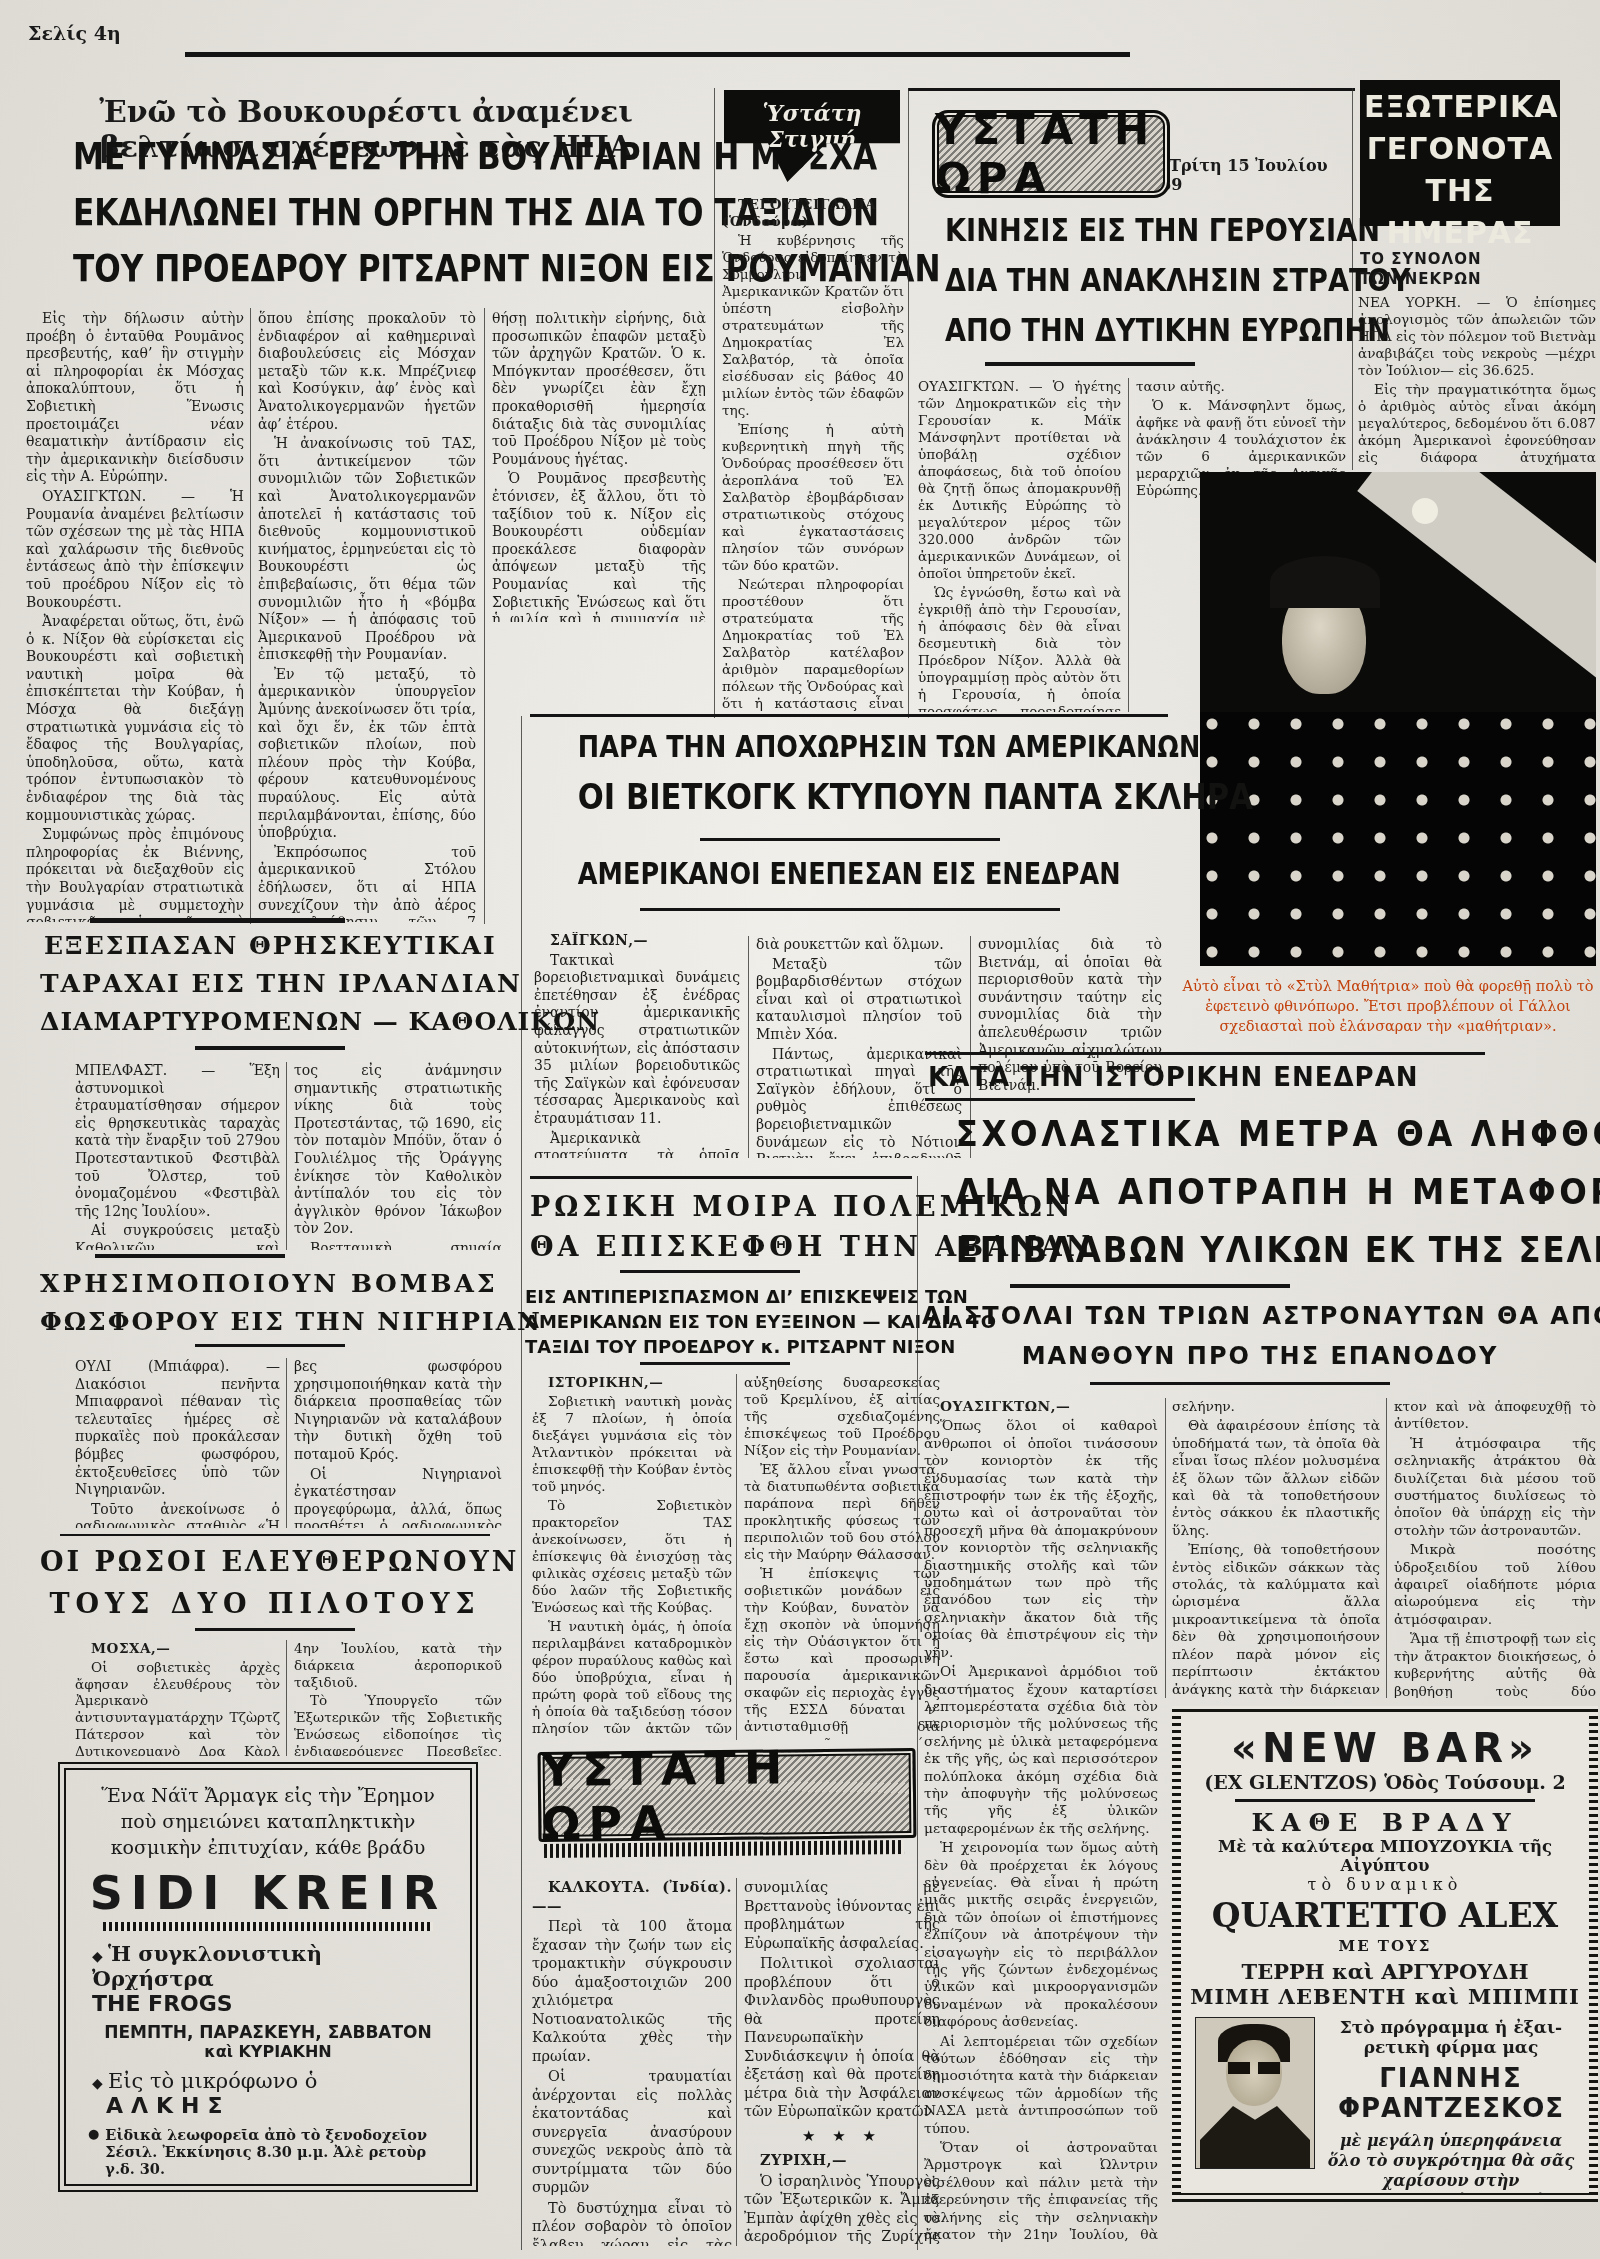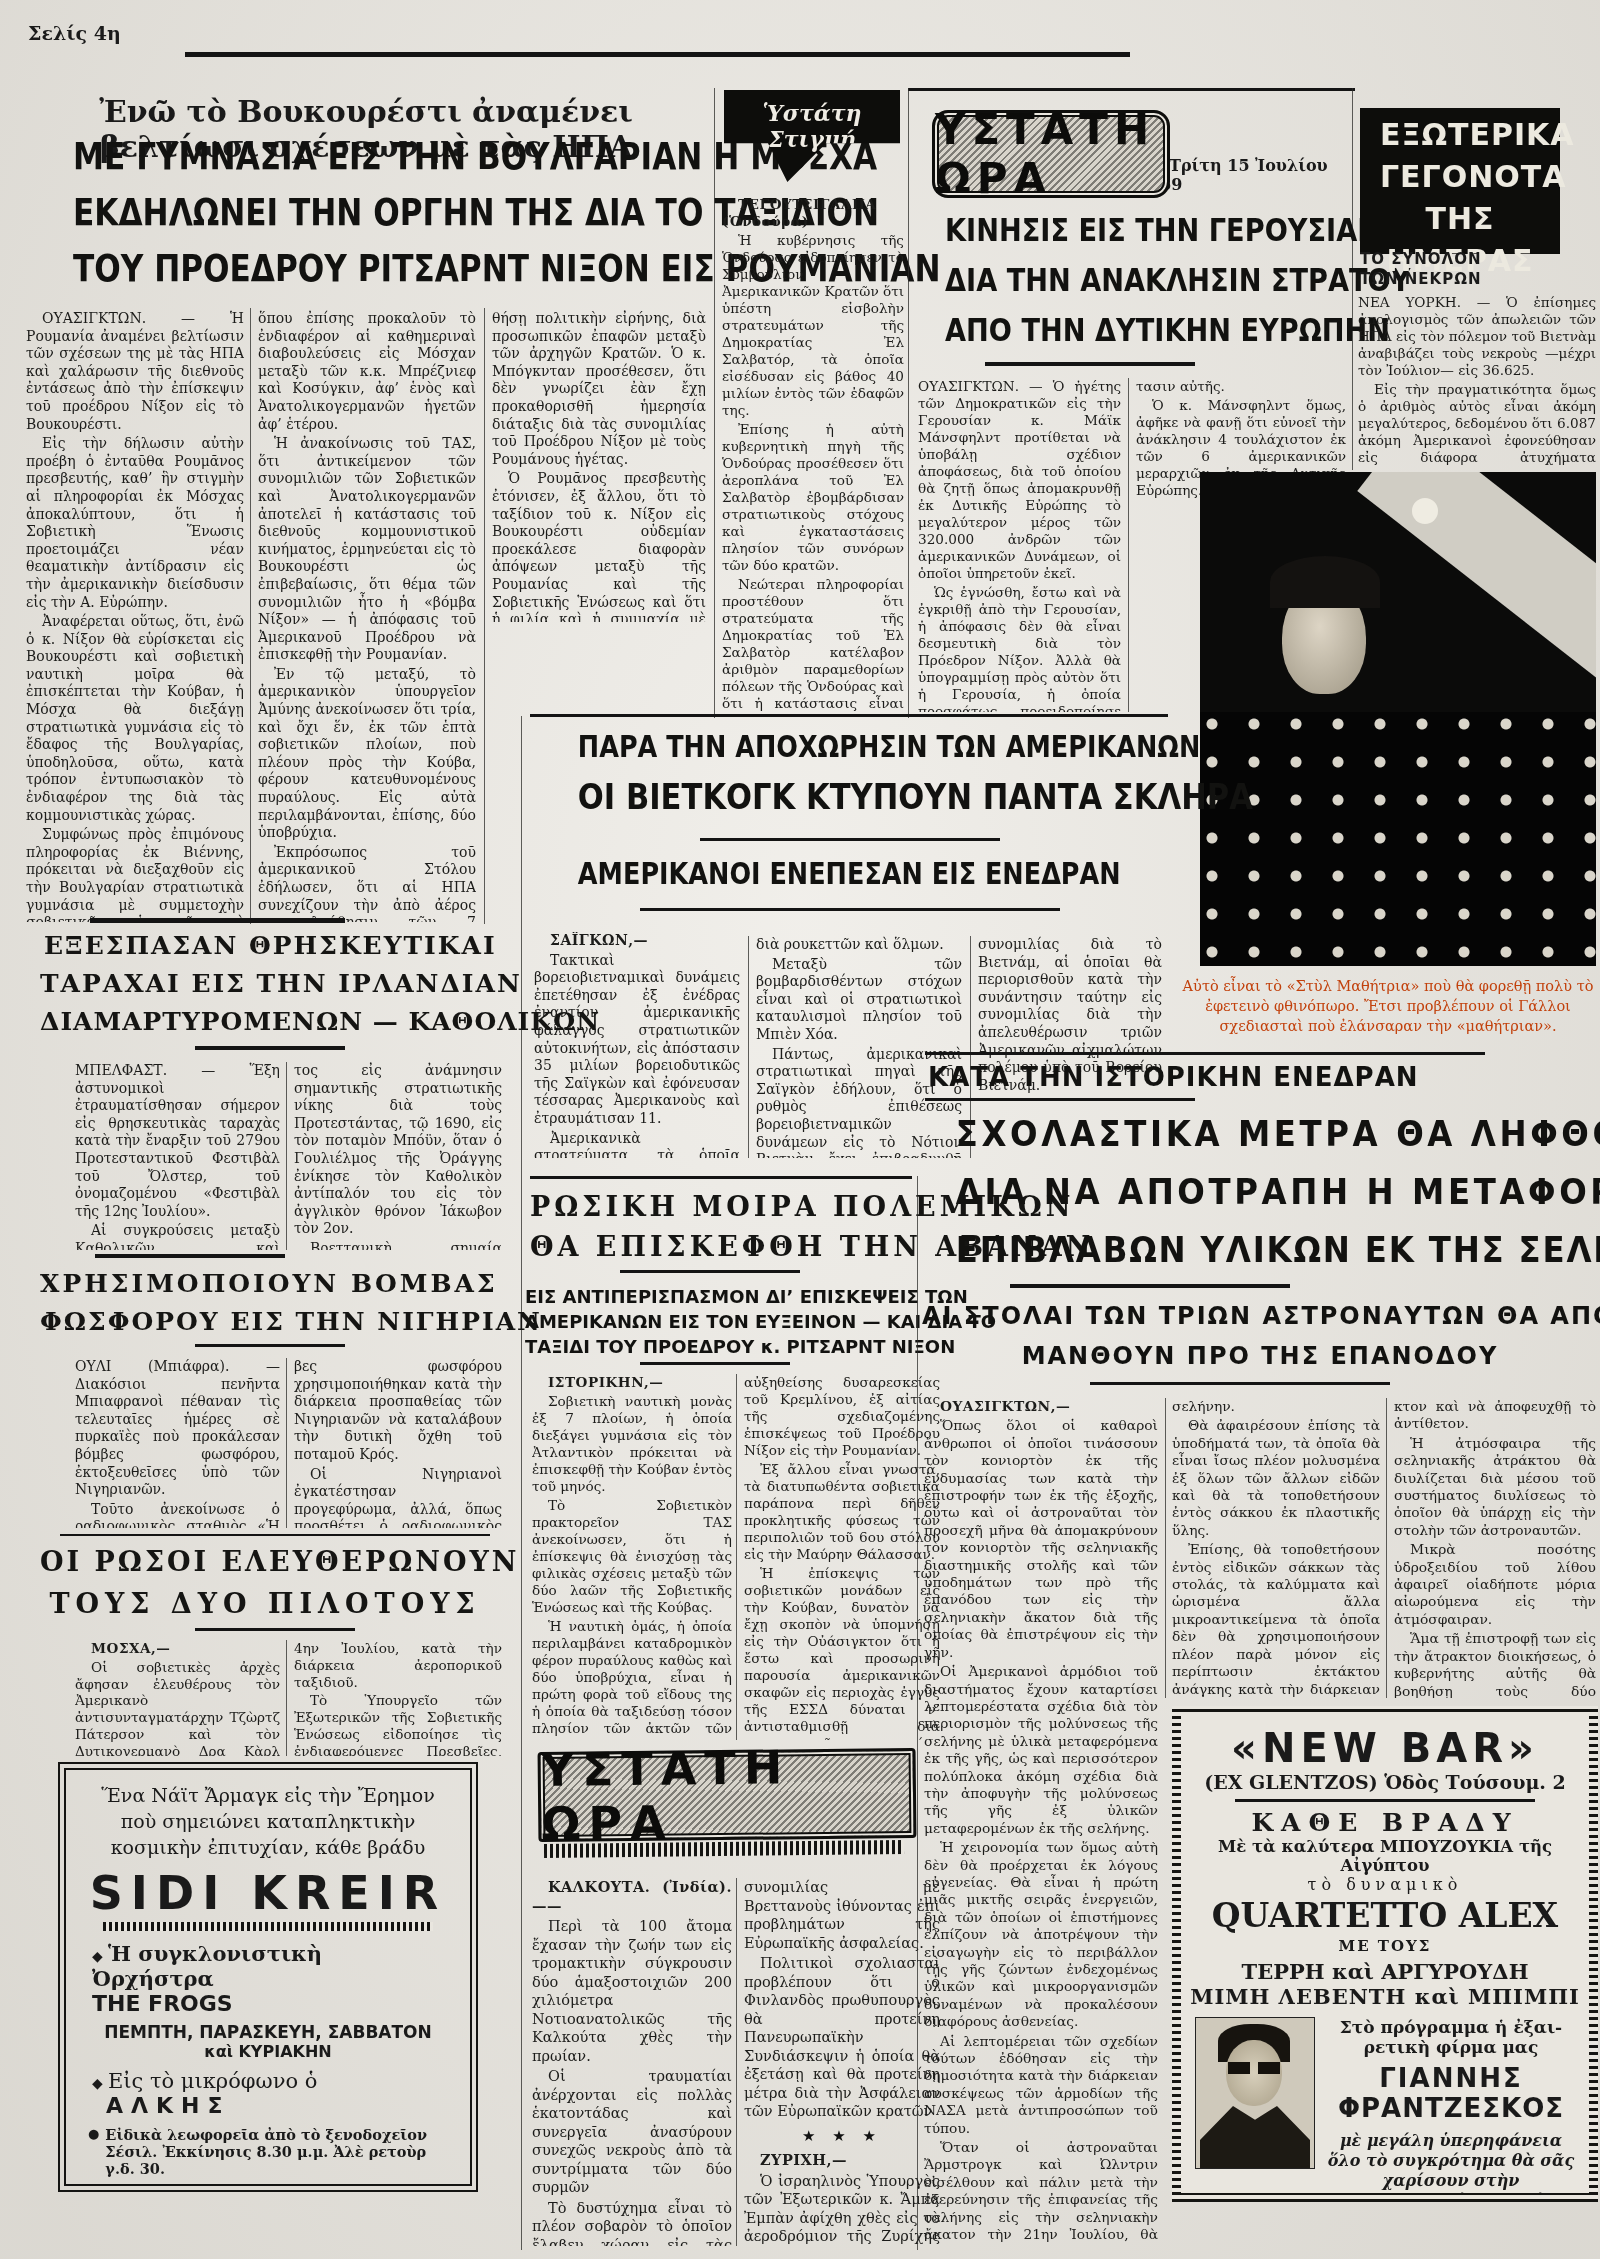--- a/index.html
+++ b/index.html
@@ -56,22 +56,22 @@
 <div class="abs" style="left:28px;top:22px;font-size:19px;font-weight:bold;">Σελίς 4η</div>
 <div class="rule" style="left:185px;top:52px;width:945px;height:5px;"></div>
 <div class="abs" style="left:975px;top:156px;width:370px;font-size:16px;font-weight:bold;text-align:center;">«ΤΑΧΥΔΡΟΜΟΣ» — Τρίτη 15 Ἰουλίου 1969</div>
 
 <div class="abs" style="left:25px;top:94px;width:682px;text-align:center;font-size:30px;font-weight:bold;">Ἐνῶ τὸ Βουκουρέστι ἀναμένει βελτίωσι σχέσεων μὲ τὰς ΗΠΑ</div>
 <div class="hl-sans cond82" style="left:10px;top:130px;width:700px;font-size:38px;line-height:52px;">ΜΕ ΓΥΜΝΑΣΙΑ ΕΙΣ ΤΗΝ ΒΟΥΛΓΑΡΙΑΝ Η ΜΟΣΧΑ</div>
 <div class="hl-sans cond82" style="left:10px;top:186px;width:700px;font-size:38px;line-height:52px;">ΕΚΔΗΛΩΝΕΙ ΤΗΝ ΟΡΓΗΝ ΤΗΣ ΔΙΑ ΤΟ ΤΑΞΙΔΙΟΝ</div>
 <div class="hl-sans cond82" style="left:10px;top:242px;width:700px;font-size:38px;line-height:52px;">ΤΟΥ ΠΡΟΕΔΡΟΥ ΡΙΤΣΑΡΝΤ ΝΙΞΟΝ ΕΙΣ ΡΟΥΜΑΝΙΑΝ</div>
 
 <div class="col" style="left:26px;top:310px;width:218px;height:612px;">
+  <p>Εἰς τὴν δήλωσιν αὐτὴν προέβη ὁ ἐνταῦθα Ρουμᾶνος πρεσβευτής, καθ’ ἣν στιγμὴν αἱ πληροφορίαι ἐκ Μόσχας ἀποκαλύπτουν, ὅτι ἡ Σοβιετικὴ Ἕνωσις προετοιμάζει νέαν θεαματικὴν ἀντίδρασιν εἰς τὴν ἀμερικανικὴν διείσδυσιν εἰς τὴν Α. Εὐρώπην.</p>
   <p>ΟΥΑΣΙΓΚΤΩΝ. — Ἡ Ρουμανία ἀναμένει βελτίωσιν τῶν σχέσεων της μὲ τὰς ΗΠΑ καὶ χαλάρωσιν τῆς διεθνοῦς ἐντάσεως ἀπὸ τὴν ἐπίσκεψιν τοῦ προέδρου Νίξον εἰς τὸ Βουκουρέστι.</p>
-  <p>Εἰς τὴν δήλωσιν αὐτὴν προέβη ὁ ἐνταῦθα Ρουμᾶνος πρεσβευτής, καθ’ ἣν στιγμὴν αἱ πληροφορίαι ἐκ Μόσχας ἀποκαλύπτουν, ὅτι ἡ Σοβιετικὴ Ἕνωσις προετοιμάζει νέαν θεαματικὴν ἀντίδρασιν εἰς τὴν ἀμερικανικὴν διείσδυσιν εἰς τὴν Α. Εὐρώπην.</p>
   <p>Ἀναφέρεται οὕτως, ὅτι, ἐνῶ ὁ κ. Νίξον θὰ εὑρίσκεται εἰς Βουκουρέστι καὶ σοβιετικὴ ναυτικὴ μοῖρα θὰ ἐπισκέπτεται τὴν Κούβαν, ἡ Μόσχα θὰ διεξάγῃ στρατιωτικὰ γυμνάσια εἰς τὸ ἔδαφος τῆς Βουλγαρίας, ὑποδηλοῦσα, οὕτω, κατὰ τρόπον ἐντυπωσιακὸν τὸ ἐνδιαφέρον της διὰ τὰς κομμουνιστικὰς χώρας.</p>
   <p>Συμφώνως πρὸς ἐπιμόνους πληροφορίας ἐκ Βιέννης, πρόκειται νὰ διεξαχθοῦν εἰς τὴν Βουλγαρίαν στρατιωτικὰ γυμνάσια μὲ συμμετοχὴν σοβιετικῶν, οὑγγρικῶν καὶ βουλγαρικῶν μονάδων.</p>
 
 </div>
 <div class="col" style="left:258px;top:310px;width:218px;height:612px;">
   <p class="noind">ὅπου ἐπίσης προκαλοῦν τὸ ἐνδιαφέρον αἱ καθημεριναὶ διαβουλεύσεις εἰς Μόσχαν μεταξὺ τῶν κ.κ. Μπρέζνιεφ καὶ Κοσύγκιν, ἀφ’ ἑνὸς καὶ Ἀνατολικογερμανῶν ἡγετῶν ἀφ’ ἑτέρου.</p>
   <p>Ἡ ἀνακοίνωσις τοῦ ΤΑΣ, ὅτι ἀντικείμενον τῶν συνομιλιῶν τῶν Σοβιετικῶν καὶ Ἀνατολικογερμανῶν ἀποτελεῖ ἡ κατάστασις τοῦ διεθνοῦς κομμουνιστικοῦ κινήματος, ἑρμηνεύεται εἰς τὸ Βουκουρέστι ὡς ἐπιβεβαίωσις, ὅτι θέμα τῶν συνομιλιῶν ἦτο ἡ «βόμβα Νίξον» — ἡ ἀπόφασις τοῦ Ἀμερικανοῦ Προέδρου νὰ ἐπισκεφθῇ τὴν Ρουμανίαν.</p>
   <p>Ἐν τῷ μεταξύ, τὸ ἀμερικανικὸν ὑπουργεῖον Ἀμύνης ἀνεκοίνωσεν ὅτι τρία, καὶ ὄχι ἕν, ἐκ τῶν ἑπτὰ σοβιετικῶν πλοίων, ποὺ πλέουν πρὸς τὴν Κούβα, φέρουν κατευθυνομένους πυραύλους. Εἰς αὐτὰ περιλαμβάνονται, ἐπίσης, δύο ὑποβρύχια.</p>
   <p>Ἐκπρόσωπος τοῦ ἀμερικανικοῦ Στόλου ἐδήλωσεν, ὅτι αἱ ΗΠΑ συνεχίζουν τὴν ἀπὸ ἀέρος παρακολούθησιν τῶν 7 σοβιετικῶν σκαφῶν.</p>
 
@@ -111,21 +111,21 @@
   <p class="noind">ΟΥΑΣΙΓΚΤΩΝ. — Ὁ ἡγέτης τῶν Δημοκρατικῶν εἰς τὴν Γερουσίαν κ. Μάϊκ Μάνσφηλντ προτίθεται νὰ ὑποβάλῃ σχέδιον ἀποφάσεως, διὰ τοῦ ὁποίου θὰ ζητῇ ὅπως ἀπομακρυνθῇ ἐκ Δυτικῆς Εὐρώπης τὸ μεγαλύτερον μέρος τῶν 320.000 ἀνδρῶν τῶν ἀμερικανικῶν Δυνάμεων, οἱ ὁποῖοι ὑπηρετοῦν ἐκεῖ.</p>
   <p>Ὡς ἐγνώσθη, ἔστω καὶ νὰ ἐγκριθῇ ἀπὸ τὴν Γερουσίαν, ἡ ἀπόφασις δὲν θὰ εἶναι δεσμευτικὴ διὰ τὸν Πρόεδρον Νίξον. Ἀλλὰ θὰ ὑπογραμμίσῃ πρὸς αὐτὸν ὅτι ἡ Γερουσία, ἡ ὁποία προσφάτως προειδοποίησε τὸν Πρόεδρον νὰ μὴ ἀποστέλλῃ στρατεύματα εἰς τὸ ἐξωτερικὸν χωρὶς ἔγκρισιν τοῦ Κογκρέσσου, εὐνοεῖ τὴν ἀνάκλησιν ἀπὸ τὴν Εὐρώπην τοῦ μεγαλυτέρου ἀριθμοῦ τῶν ἀμερικανικῶν δυνάμεων.</p>
 
 </div>
 <div class="vrule" style="left:1128px;top:378px;height:334px;"></div>
 <div class="col" style="left:1136px;top:378px;width:210px;height:300px;font-size:13.6px;line-height:17px;">
   <p class="noind">τασιν αὐτῆς.</p>
   <p>Ὁ κ. Μάνσφηλντ ὅμως, ἀφῆκε νὰ φανῇ ὅτι εὐνοεῖ τὴν ἀνάκλησιν 4 τουλάχιστον ἐκ τῶν 6 ἀμερικανικῶν μεραρχιῶν ἐκ τῆς Δυτικῆς Εὐρώπης.</p>
 </div>
 
-<div class="blackbox" style="left:1360px;top:108px;width:200px;height:146px;padding:6px 20px;box-sizing:border-box;">
+<div class="blackbox" style="left:1360px;top:80px;width:200px;height:146px;padding:6px 4px;box-sizing:border-box;">
   <div style="font-size:30px;line-height:42px;letter-spacing:1px;">ΕΞΩΤΕΡΙΚΑ</div>
   <div style="font-size:30px;line-height:42px;letter-spacing:1px;">ΓΕΓΟΝΟΤΑ</div>
   <div style="font-size:30px;line-height:42px;letter-spacing:1px;">ΤΗΣ ΗΜΕΡΑΣ</div>
 </div>
 <div class="abs small-caps-head" style="left:1360px;top:250px;font-size:15px;letter-spacing:1px;">ΤΟ ΣΥΝΟΛΟΝ</div>
 <div class="abs small-caps-head" style="left:1360px;top:270px;font-size:15px;letter-spacing:1px;">ΤΩΝ ΝΕΚΡΩΝ</div>
 <div class="col" style="left:1358px;top:294px;width:238px;height:172px;font-size:13.6px;line-height:17px;">
   <p class="noind">ΝΕΑ ΥΟΡΚΗ. — Ὁ ἐπίσημες ἀπολογισμὸς τῶν ἀπωλειῶν τῶν ΗΠΑ εἰς τὸν πόλεμον τοῦ Βιετνὰμ ἀναβιβάζει τοὺς νεκροὺς —μέχρι τὸν Ἰούλιον— εἰς 36.625.</p>
   <p>Εἰς τὴν πραγματικότητα ὅμως ὁ ἀριθμὸς αὐτὸς εἶναι ἀκόμη μεγαλύτερος, δεδομένου ὅτι 6.087 ἀκόμη Ἀμερικανοὶ ἐφονεύθησαν εἰς διάφορα ἀτυχήματα ἑλικοπτέρων, αὐτοκινήτων, δυστυχήματα οἰκοδομῶν, φόνους καὶ αὐτοκτονίας μὲ ἀποτέλεσμα ὁ συνολικὸς ἀριθμὸς νὰ ὑπερβαίνῃ τὸς 42.000</p>
 </div>

